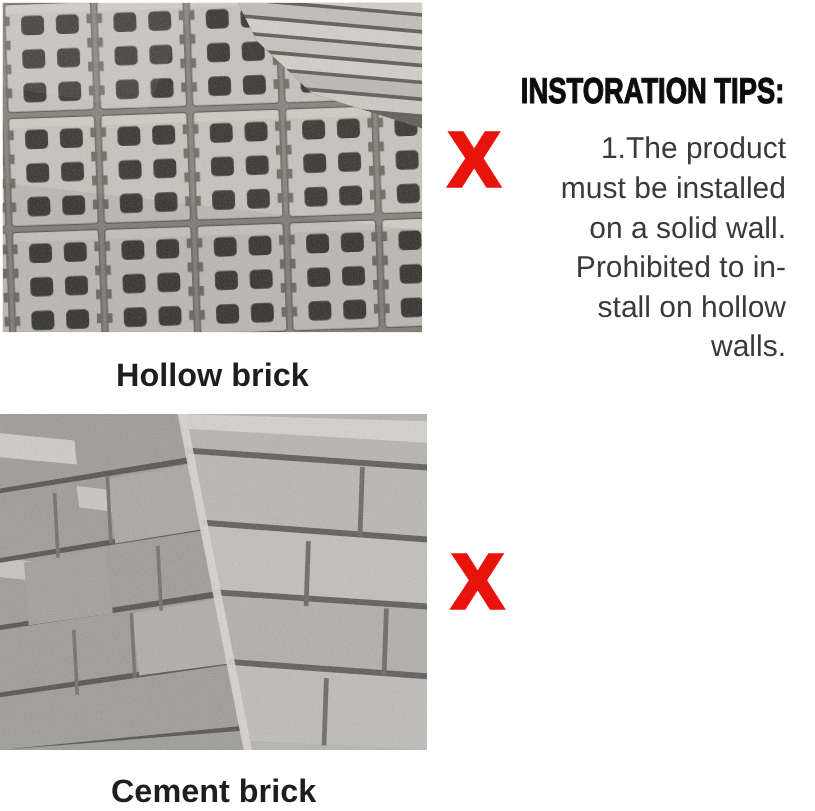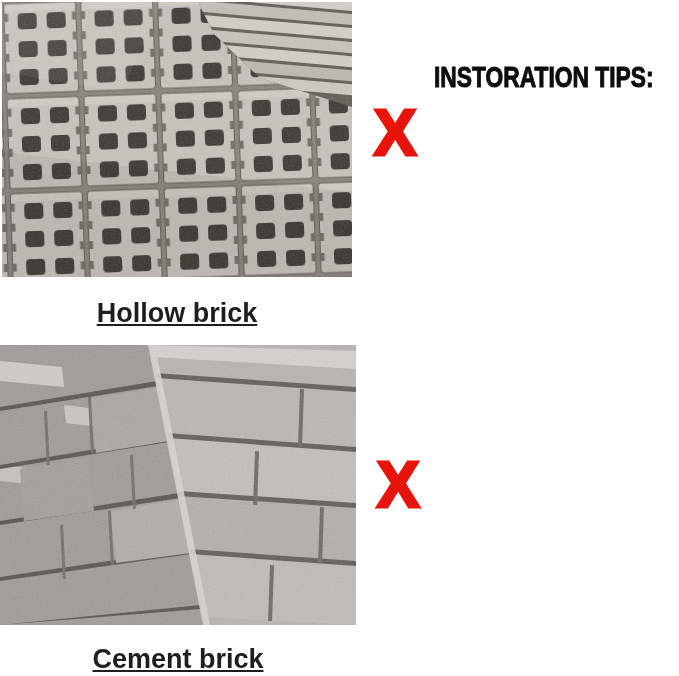--- a/index.html
+++ b/index.html
@@ -19,21 +19,20 @@
   .photo-cement { left: 0px; top: 345px; width: 356px; height: 280px; }
 
   .caption {
     position: absolute;
     text-align: center;
     font-weight: bold;
     font-size: 27px;
     line-height: 32px;
     color: #1e1e1e;
     letter-spacing: 0px;
-    text-decoration: underline;
   }
   .caption-hollow { left: 2px; top: 297px; width: 350px; }
   .caption-cement { left: 0px; top: 643px; width: 356px; }
 
   .cross {
     position: absolute;
     width: 52px;
     text-align: center;
     font-weight: bold;
     font-size: 64px;
@@ -178,15 +177,21 @@
     </svg>
   </figure>
 
   <div class="caption caption-cement">Cement brick</div>
 
   <div class="cross cross-1">X</div>
   <div class="cross cross-2">X</div>
 
   <div class="tips">
     <h2 class="tips-heading">INSTORATION TIPS:</h2>
+    <p class="tip tip-1">1.The product
+must be installed
+on a solid wall.
+Prohibited to in-
+stall on hollow
+walls.</p>
   </div>
 
 </div>
 
 </body></html>

